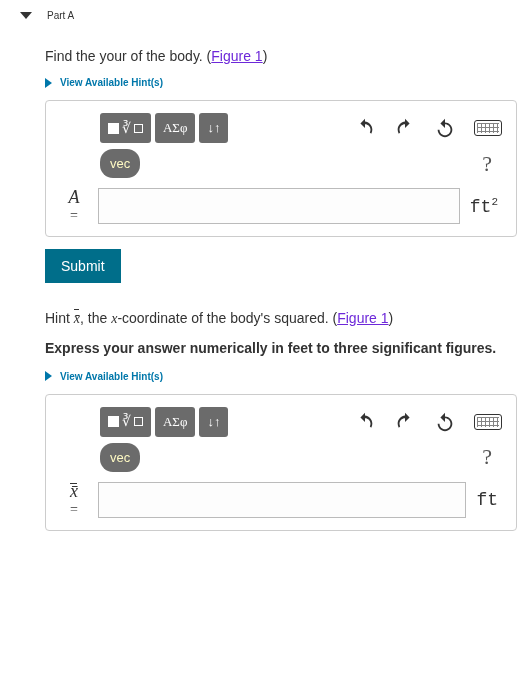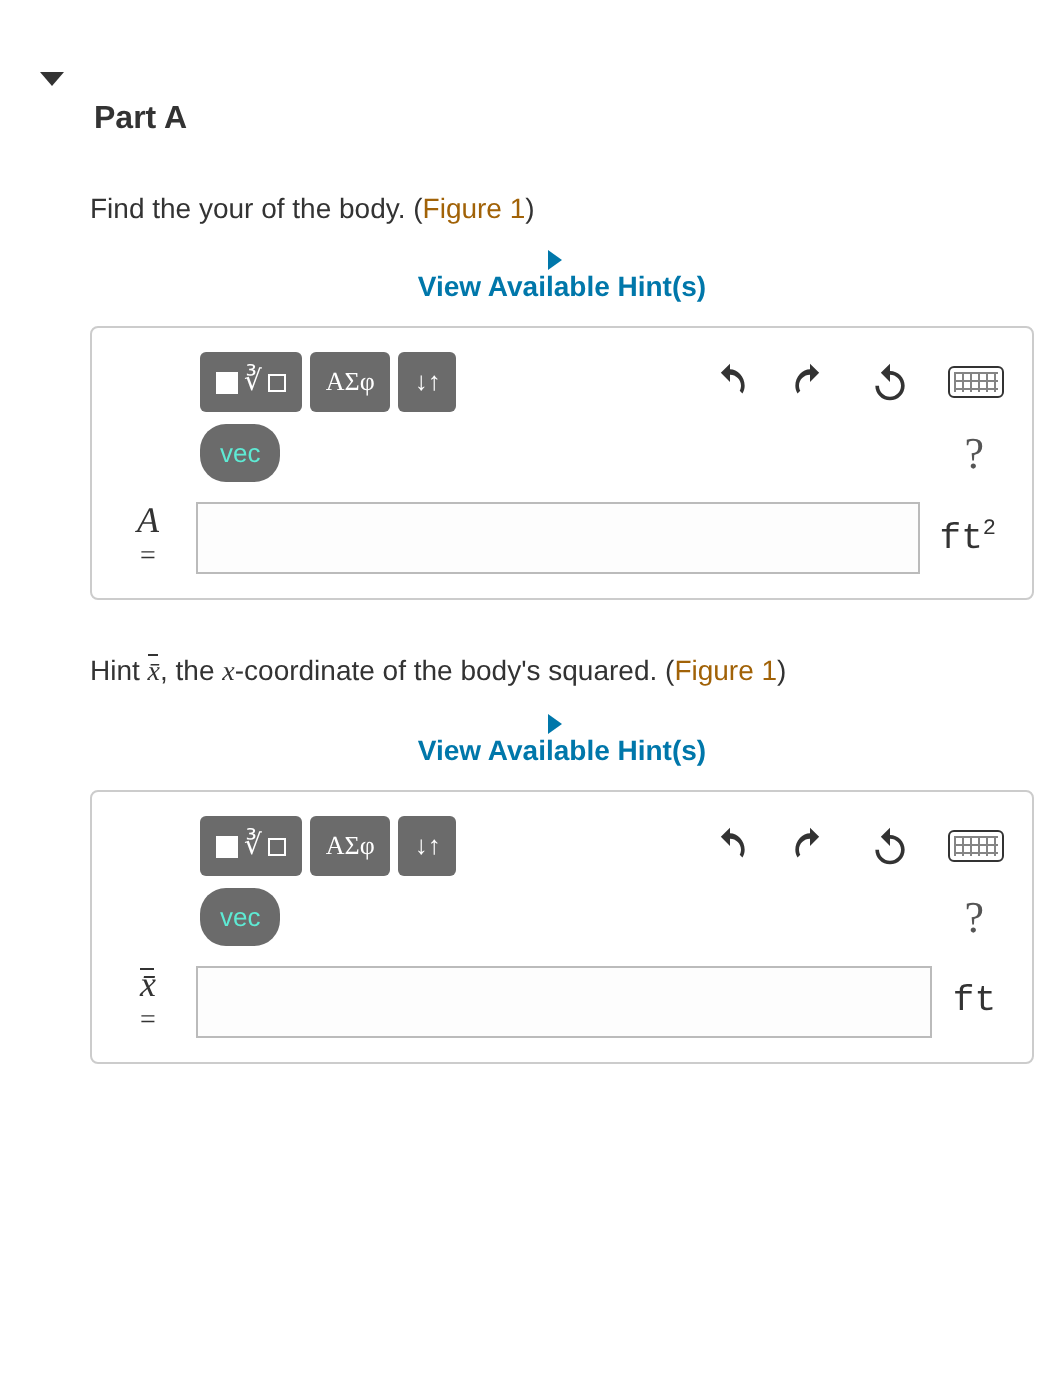--- a/index.html
+++ b/index.html
@@ -22,51 +22,50 @@
       padding-left: 5px;
     }
     .caret-down {
       width: 0; height: 0;
       border-left: 6px solid transparent;
       border-right: 6px solid transparent;
       border-top: 7px solid #333;
       margin-right: 15px;
     }
     .part-title {
-      font-weight: bold;
-      font-size: 16px;
-      margin-top: 41px;
+      font-weight: normal;
+      font-size: 10px;
     }
     .part-body {
       padding-left: 30px;
     }
     .question-text {
       font-size: 14px;
       margin-bottom: 10px;
       line-height: 1.5;
     }
     .link {
-      color: #a16207;
+      color: #6d28d9;
+      text-decoration: underline;
       cursor: pointer;
     }
     .bold-instruction {
       font-weight: bold;
       font-size: 14px;
       margin-bottom: 12px;
       line-height: 1.4;
     }
     .hints-toggle {
       display: flex;
       align-items: center;
       color: #0077aa;
       font-weight: bold;
-      font-size: 14px;
+      font-size: 10px;
       cursor: pointer;
       margin-bottom: 12px;
-      flex-direction: column;
     }
     .caret-right {
       width: 0; height: 0;
       border-top: 5px solid transparent;
       border-bottom: 5px solid transparent;
       border-left: 7px solid #0077aa;
       margin-right: 8px;
     }
     .answer-box {
       border: 1px solid #ccc;
@@ -140,21 +139,21 @@
     }
     .second-row {
       display: flex;
       align-items: center;
       justify-content: space-between;
       margin-bottom: 10px;
       padding-left: 40px;
     }
     .vec-btn {
       background: #6b6b6b;
-      color: #5eead4;
+      color: #fef9c3;
       border: none;
       border-radius: 13px;
       padding: 7px 10px;
       font-size: 13px;
       cursor: pointer;
     }
     .help-q {
       font-family: 'Times New Roman', serif;
       font-size: 22px;
       color: #555;
@@ -260,28 +259,30 @@
       </div>
       <div class="input-row">
         <div class="var-label">
           <div class="var-name">A</div>
           <div class="eq-sign">=</div>
         </div>
         <input type="text" class="answer-input" value="" style="">
         <span class="unit-label">ft<sup>2</sup></span>
       </div>
     </div>
+    <button class="submit-btn">Submit</button>
   </div>
 </div>
 
 <div class="part">
   <div class="part-body">
     <p class="question-text">
       <span>Hint </span><span style="font-family:'Times New Roman',serif;font-style:italic" class="xbar">x̄</span><span>, the </span><span style="font-family:'Times New Roman',serif;font-style:italic">x</span><span>-coordinate of the body's squared. (</span><a class="link">Figure 1</a><span>)</span>
     </p>
+    <p class="bold-instruction">Express your answer numerically in feet to three significant figures.</p>
     <div class="hints-toggle">
       <span class="caret-right"></span>
       <span>View Available Hint(s)</span>
     </div>
     <div class="answer-box">
       <div class="toolbar">
         <div class="toolbar-left">
           <button class="tool-btn">
             <span class="square-icon"></span>
             <span class="radical">∛</span>

